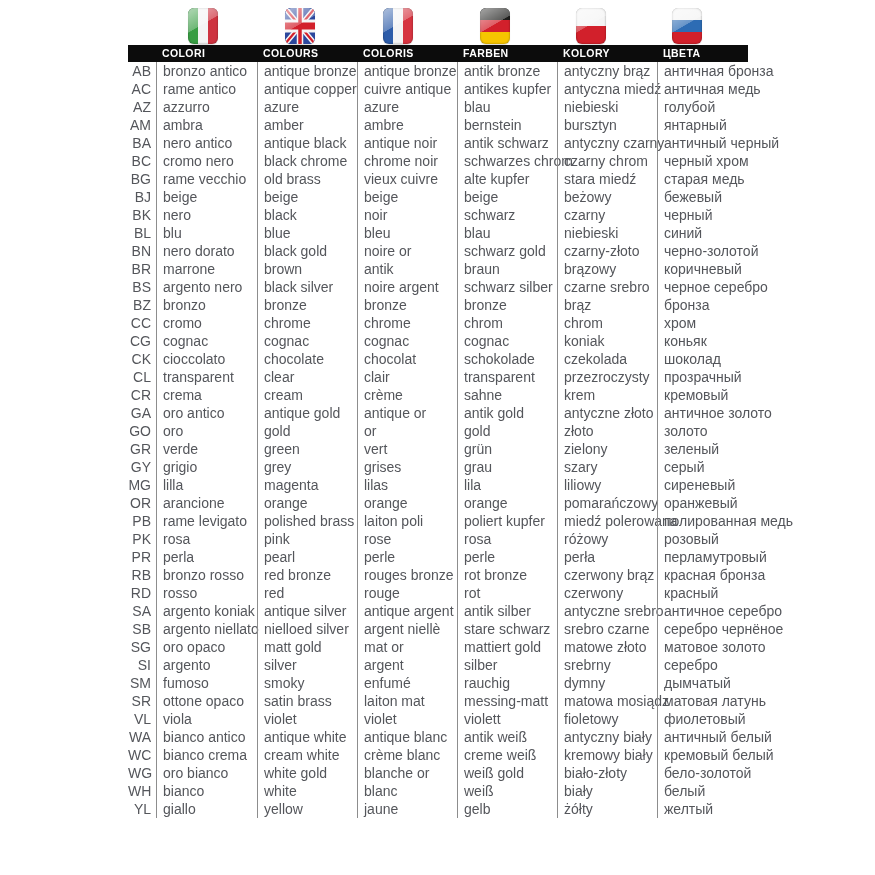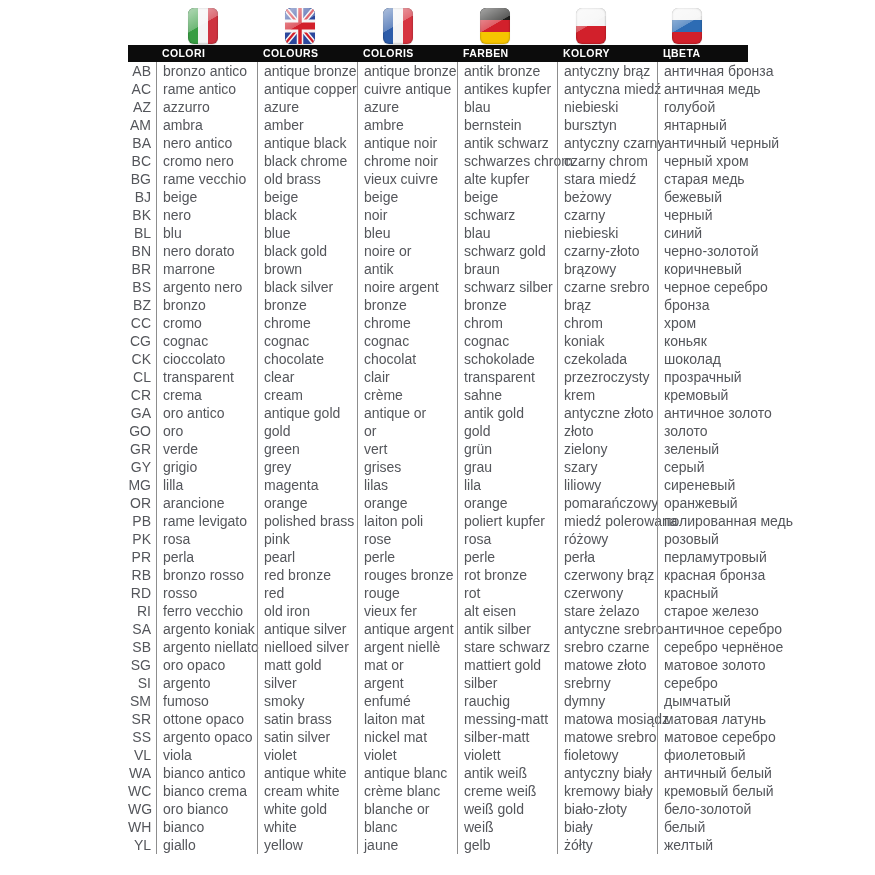--- a/index.html
+++ b/index.html
@@ -344,29 +344,20 @@
         <div class="row">
       <div class="cell code">RD</div>
     <div class="cell">rosso</div>
           <div class="cell">red</div>
           <div class="cell">rouge</div>
           <div class="cell">rot</div>
           <div class="cell">czerwony</div>
           <div class="cell">красный</div>
         </div>
         <div class="row">
-      <div class="cell code">RI</div>
-    <div class="cell">ferro vecchio</div>
-          <div class="cell">old iron</div>
-          <div class="cell">vieux fer</div>
-          <div class="cell">alt eisen</div>
-          <div class="cell">stare żelazo</div>
-          <div class="cell">старое железо</div>
-        </div>
-        <div class="row">
       <div class="cell code">SA</div>
     <div class="cell">argento koniak</div>
           <div class="cell">antique silver</div>
           <div class="cell">antique argent</div>
           <div class="cell">antik silber</div>
           <div class="cell">antyczne srebro</div>
           <div class="cell">античное серебро</div>
         </div>
         <div class="row">
       <div class="cell code">SB</div>
@@ -407,29 +398,20 @@
         <div class="row">
       <div class="cell code">SR</div>
     <div class="cell">ottone opaco</div>
           <div class="cell">satin brass</div>
           <div class="cell">laiton mat</div>
           <div class="cell">messing-matt</div>
           <div class="cell">matowa mosiądz</div>
           <div class="cell">матовая латунь</div>
         </div>
         <div class="row">
-      <div class="cell code">SS</div>
-    <div class="cell">argento opaco</div>
-          <div class="cell">satin silver</div>
-          <div class="cell">nickel mat</div>
-          <div class="cell">silber-matt</div>
-          <div class="cell">matowe srebro</div>
-          <div class="cell">матовое серебро</div>
-        </div>
-        <div class="row">
       <div class="cell code">VL</div>
     <div class="cell">viola</div>
           <div class="cell">violet</div>
           <div class="cell">violet</div>
           <div class="cell">violett</div>
           <div class="cell">fioletowy</div>
           <div class="cell">фиолетовый</div>
         </div>
         <div class="row">
       <div class="cell code">WA</div>

